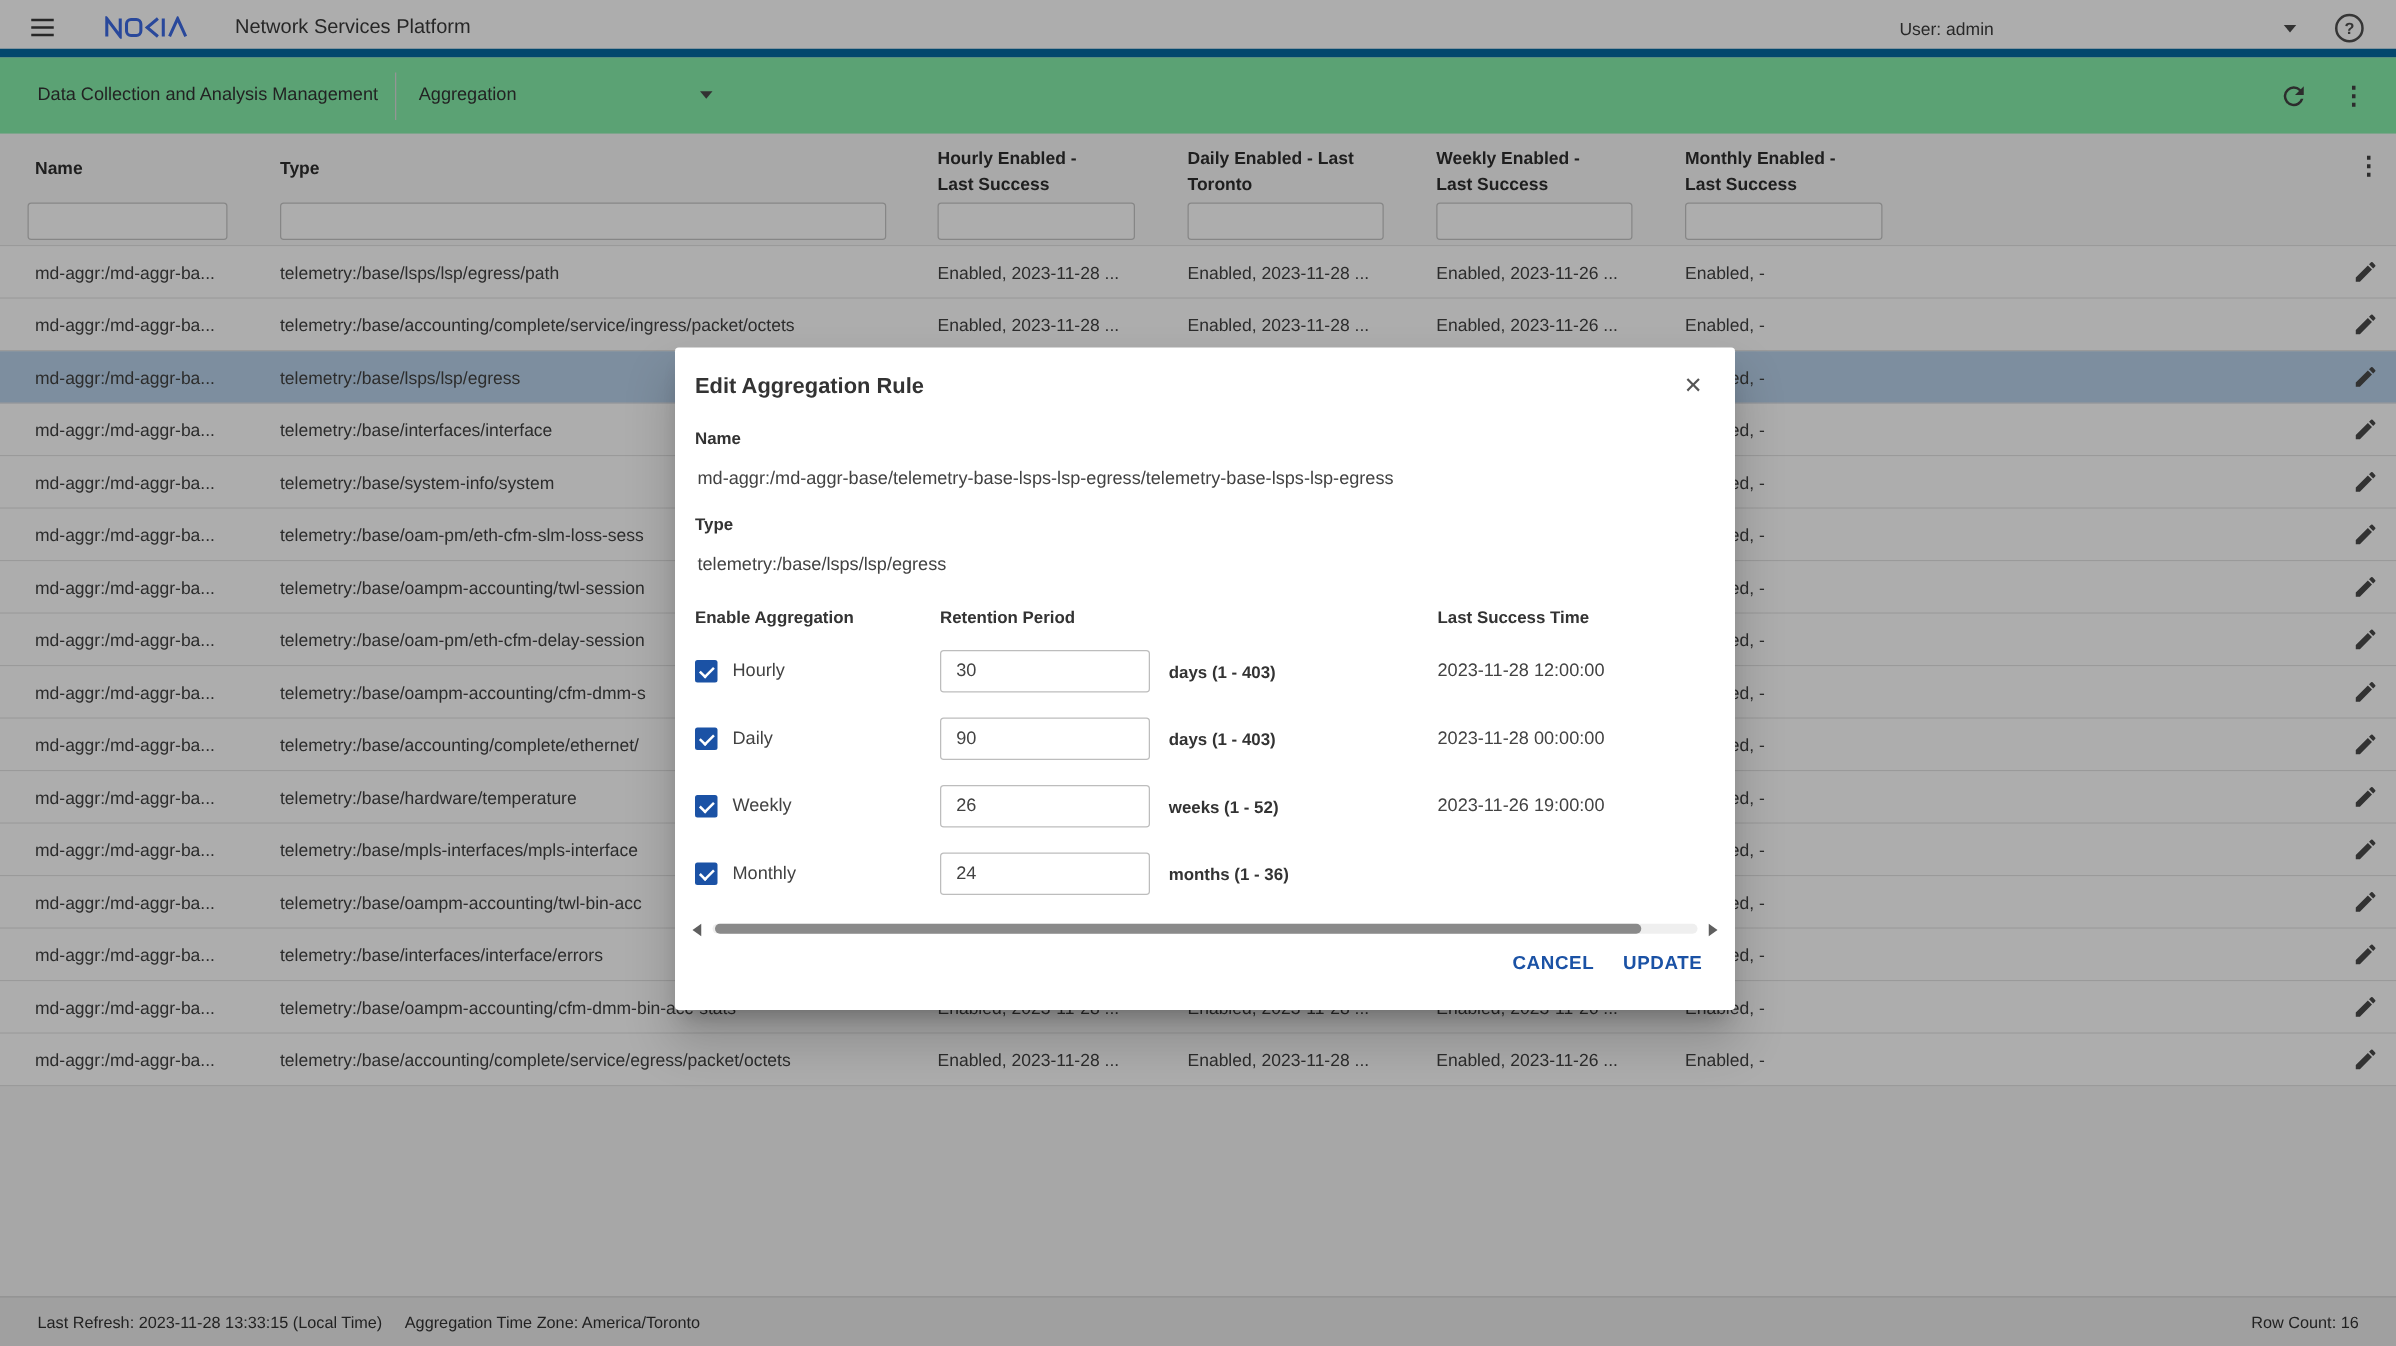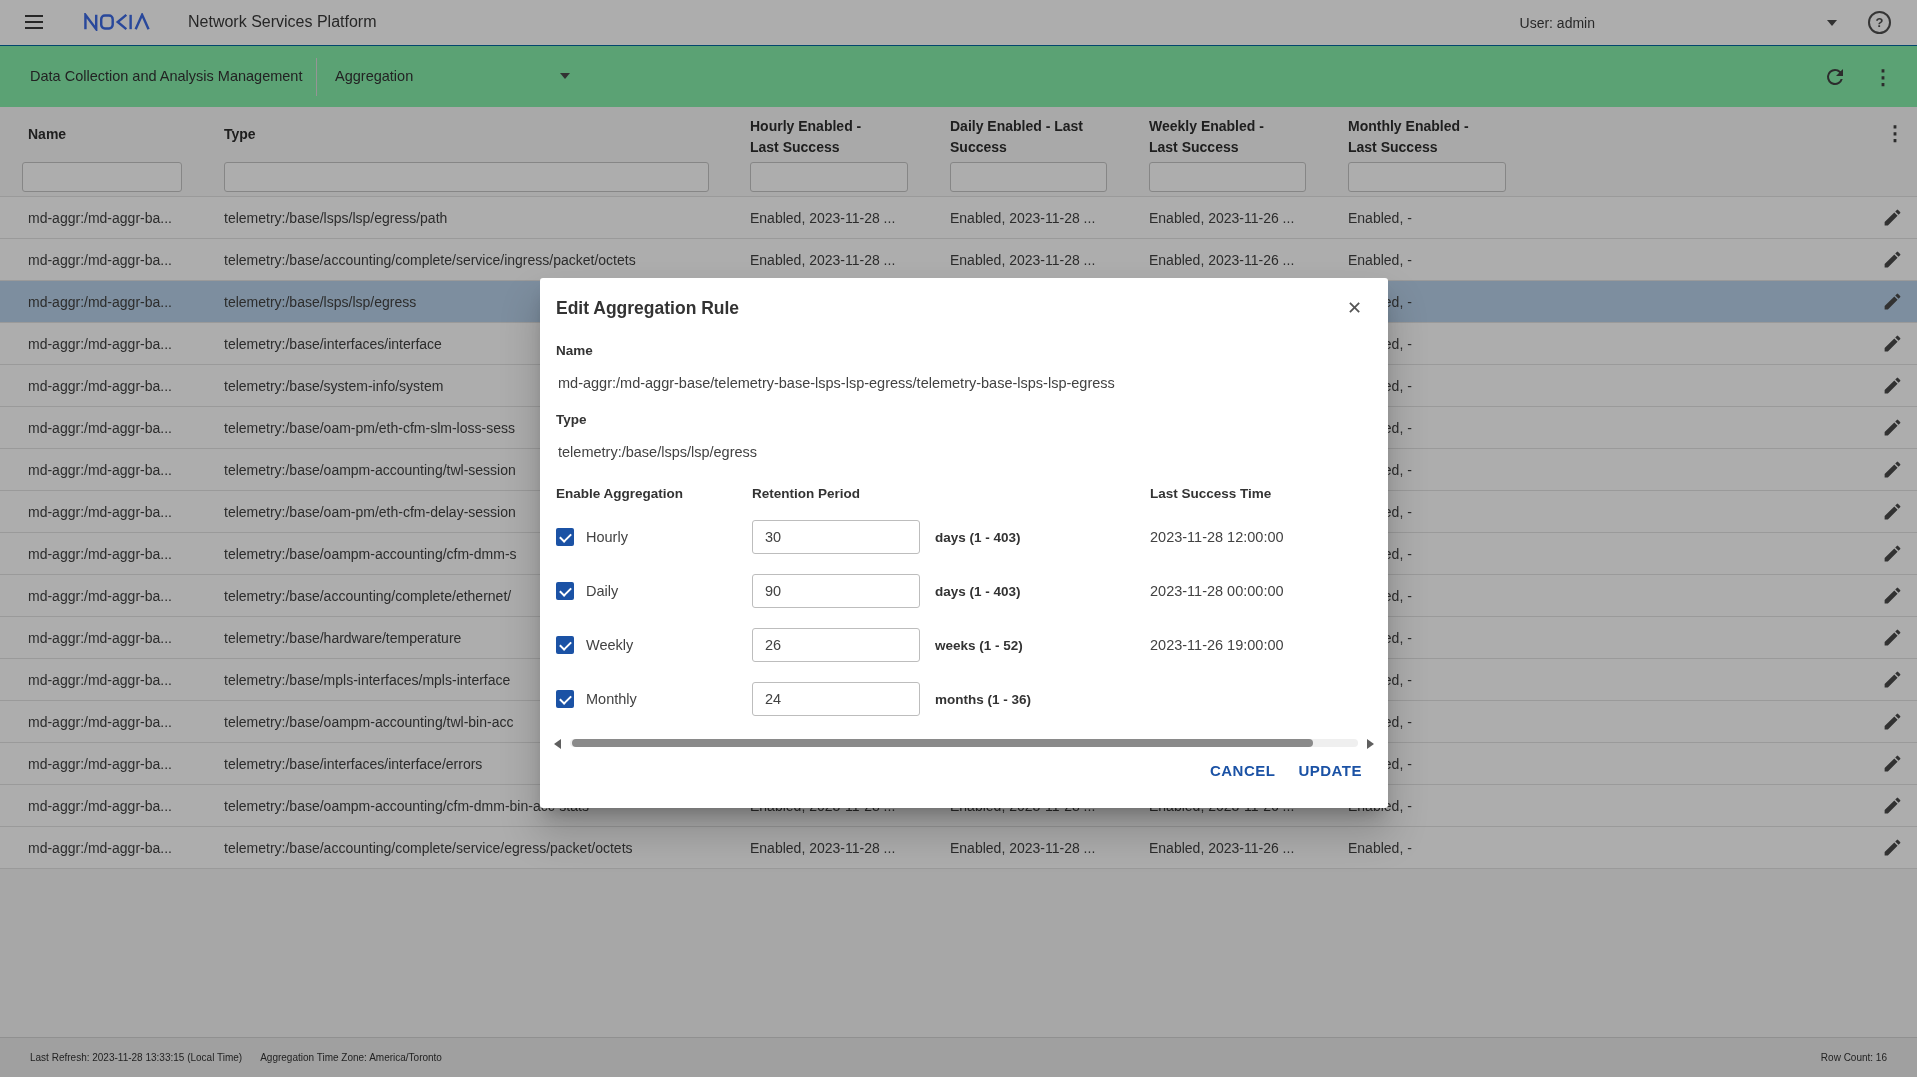--- a/index.html
+++ b/index.html
@@ -1,20 +1,20 @@
 <!DOCTYPE html>
 <html><head>
 <meta charset="utf-8">
 <style>
   * { margin:0; padding:0; box-sizing:border-box; }
   body { font-family:"Liberation Sans", sans-serif; background:#555; }
   .screen { position:relative; width:1917px; height:1077px; background:#f7f7f7; overflow:hidden; }
 
   
-  .topbar { position:absolute; left:0; top:0; width:100%; height:46px; background:#fff; border-bottom:1px solid #0369a1; }
+  .topbar { position:absolute; left:0; top:0; width:100%; height:46px; background:#fff; border-bottom:7px solid #0369a1; }
   .hamburger { position:absolute; left:25px; top:15px; width:18px; height:14px; cursor:pointer; }
   .hamburger i { display:block; height:2px; background:#3a3a3a; margin-bottom:4px; }
   .logo { position:absolute; left:84px; top:13px; }
   .app-title { position:absolute; left:188px; top:13px; font-size:16px; color:#3a3a3a; }
   .user-menu { position:absolute; right:80px; top:0; height:46px; display:flex; align-items:center; gap:232px; cursor:pointer; }
   .user-label { font-size:14px; color:#3c3c3c; }
   .caret { width:0; height:0; border-left:5px solid transparent; border-right:5px solid transparent; border-top:6px solid #4a4a4a; display:inline-block; }
   .help { position:absolute; right:26px; top:11px; width:23px; height:23px; border:2px solid #4f4f4f; border-radius:50%;
           color:#4f4f4f; font-size:13px; font-weight:bold; text-align:center; line-height:19px; cursor:pointer; }
 
@@ -45,21 +45,21 @@
   .rows { position:absolute; left:0; top:197px; width:100%; }
   .trow { position:relative; height:42px; background:#fff; border-bottom:1px solid #e4e4e4; cursor:pointer; }
   .trow.selected { background:#b9d2ea; }
   .cell { position:absolute; top:13px; font-size:14px; color:#424242; white-space:nowrap; }
   .cname { left:28px; } .ctype { left:224px; }
   .c3 { left:750px; } .c4 { left:950px; } .c5 { left:1149px; } .c6 { left:1348px; }
   .edit { position:absolute; right:14px; top:10px; width:21px; height:21px; cursor:pointer; }
 
   
   .statusbar { position:absolute; left:0; bottom:0; width:100%; height:40px; background:#ececec; border-top:1px solid #d5d5d5;
-               display:flex; align-items:center; font-size:10px; color:#333;margin-top:16px; }
+               display:flex; align-items:center; font-size:13px; color:#333;margin-top:16px; }
   .sb-left { margin-left:30px; display:flex; gap:18px; }
   .sb-right { margin-left:auto; margin-right:30px; }
 
   
   .backdrop { position:absolute; inset:0; background:rgba(0,0,0,0.32); z-index:10; }
   .modal { position:absolute; left:540px; top:278px; width:848px; height:530px; background:#fff; border-radius:3px; z-index:20;
            box-shadow:0 11px 15px -7px rgba(0,0,0,.25), 0 24px 38px 3px rgba(0,0,0,.18); }
   .m-title { position:absolute; left:16px; top:20px; font-size:17.5px; font-weight:600; color:#333; }
   .m-close { position:absolute; right:26px; top:19px; font-size:18px; color:#555; cursor:pointer; line-height:22px; }
   .m-label { position:absolute; font-size:13.5px; font-weight:bold; color:#333; }
@@ -135,21 +135,21 @@
         <path d="M17.65 6.35A7.95 7.95 0 0 0 12 4a8 8 0 1 0 7.73 10h-2.08A6 6 0 1 1 12 6c1.66 0 3.14.69 4.22 1.78L13 11h7V4l-2.35 2.35z"></path>
       </svg>
     </div>
     <div class="icon-kebab">⋮</div>
   </div>
 
   <div class="thead">
     <span class="th th-name">Name</span>
     <span class="th th-type">Type</span>
     <span class="th two th-c3"><span>Hourly Enabled -</span><br><span>Last Success</span></span>
-    <span class="th two th-c4"><span>Daily Enabled - Last</span><br><span>Success</span></span>
+    <span class="th two th-c4"><span>Daily Enabled - Last</span><br><span>Toronto</span></span>
     <span class="th two th-c5"><span>Weekly Enabled -</span><br><span>Last Success</span></span>
     <span class="th two th-c6"><span>Monthly Enabled -</span><br><span>Last Success</span></span>
     <div class="icon-kebab">⋮</div>
   </div>
 
   <div class="filters">
     <input class="f-name" style="">
     <input class="f-type" style="">
     <input class="f-c3" style="">
     <input class="f-c4" style="">

